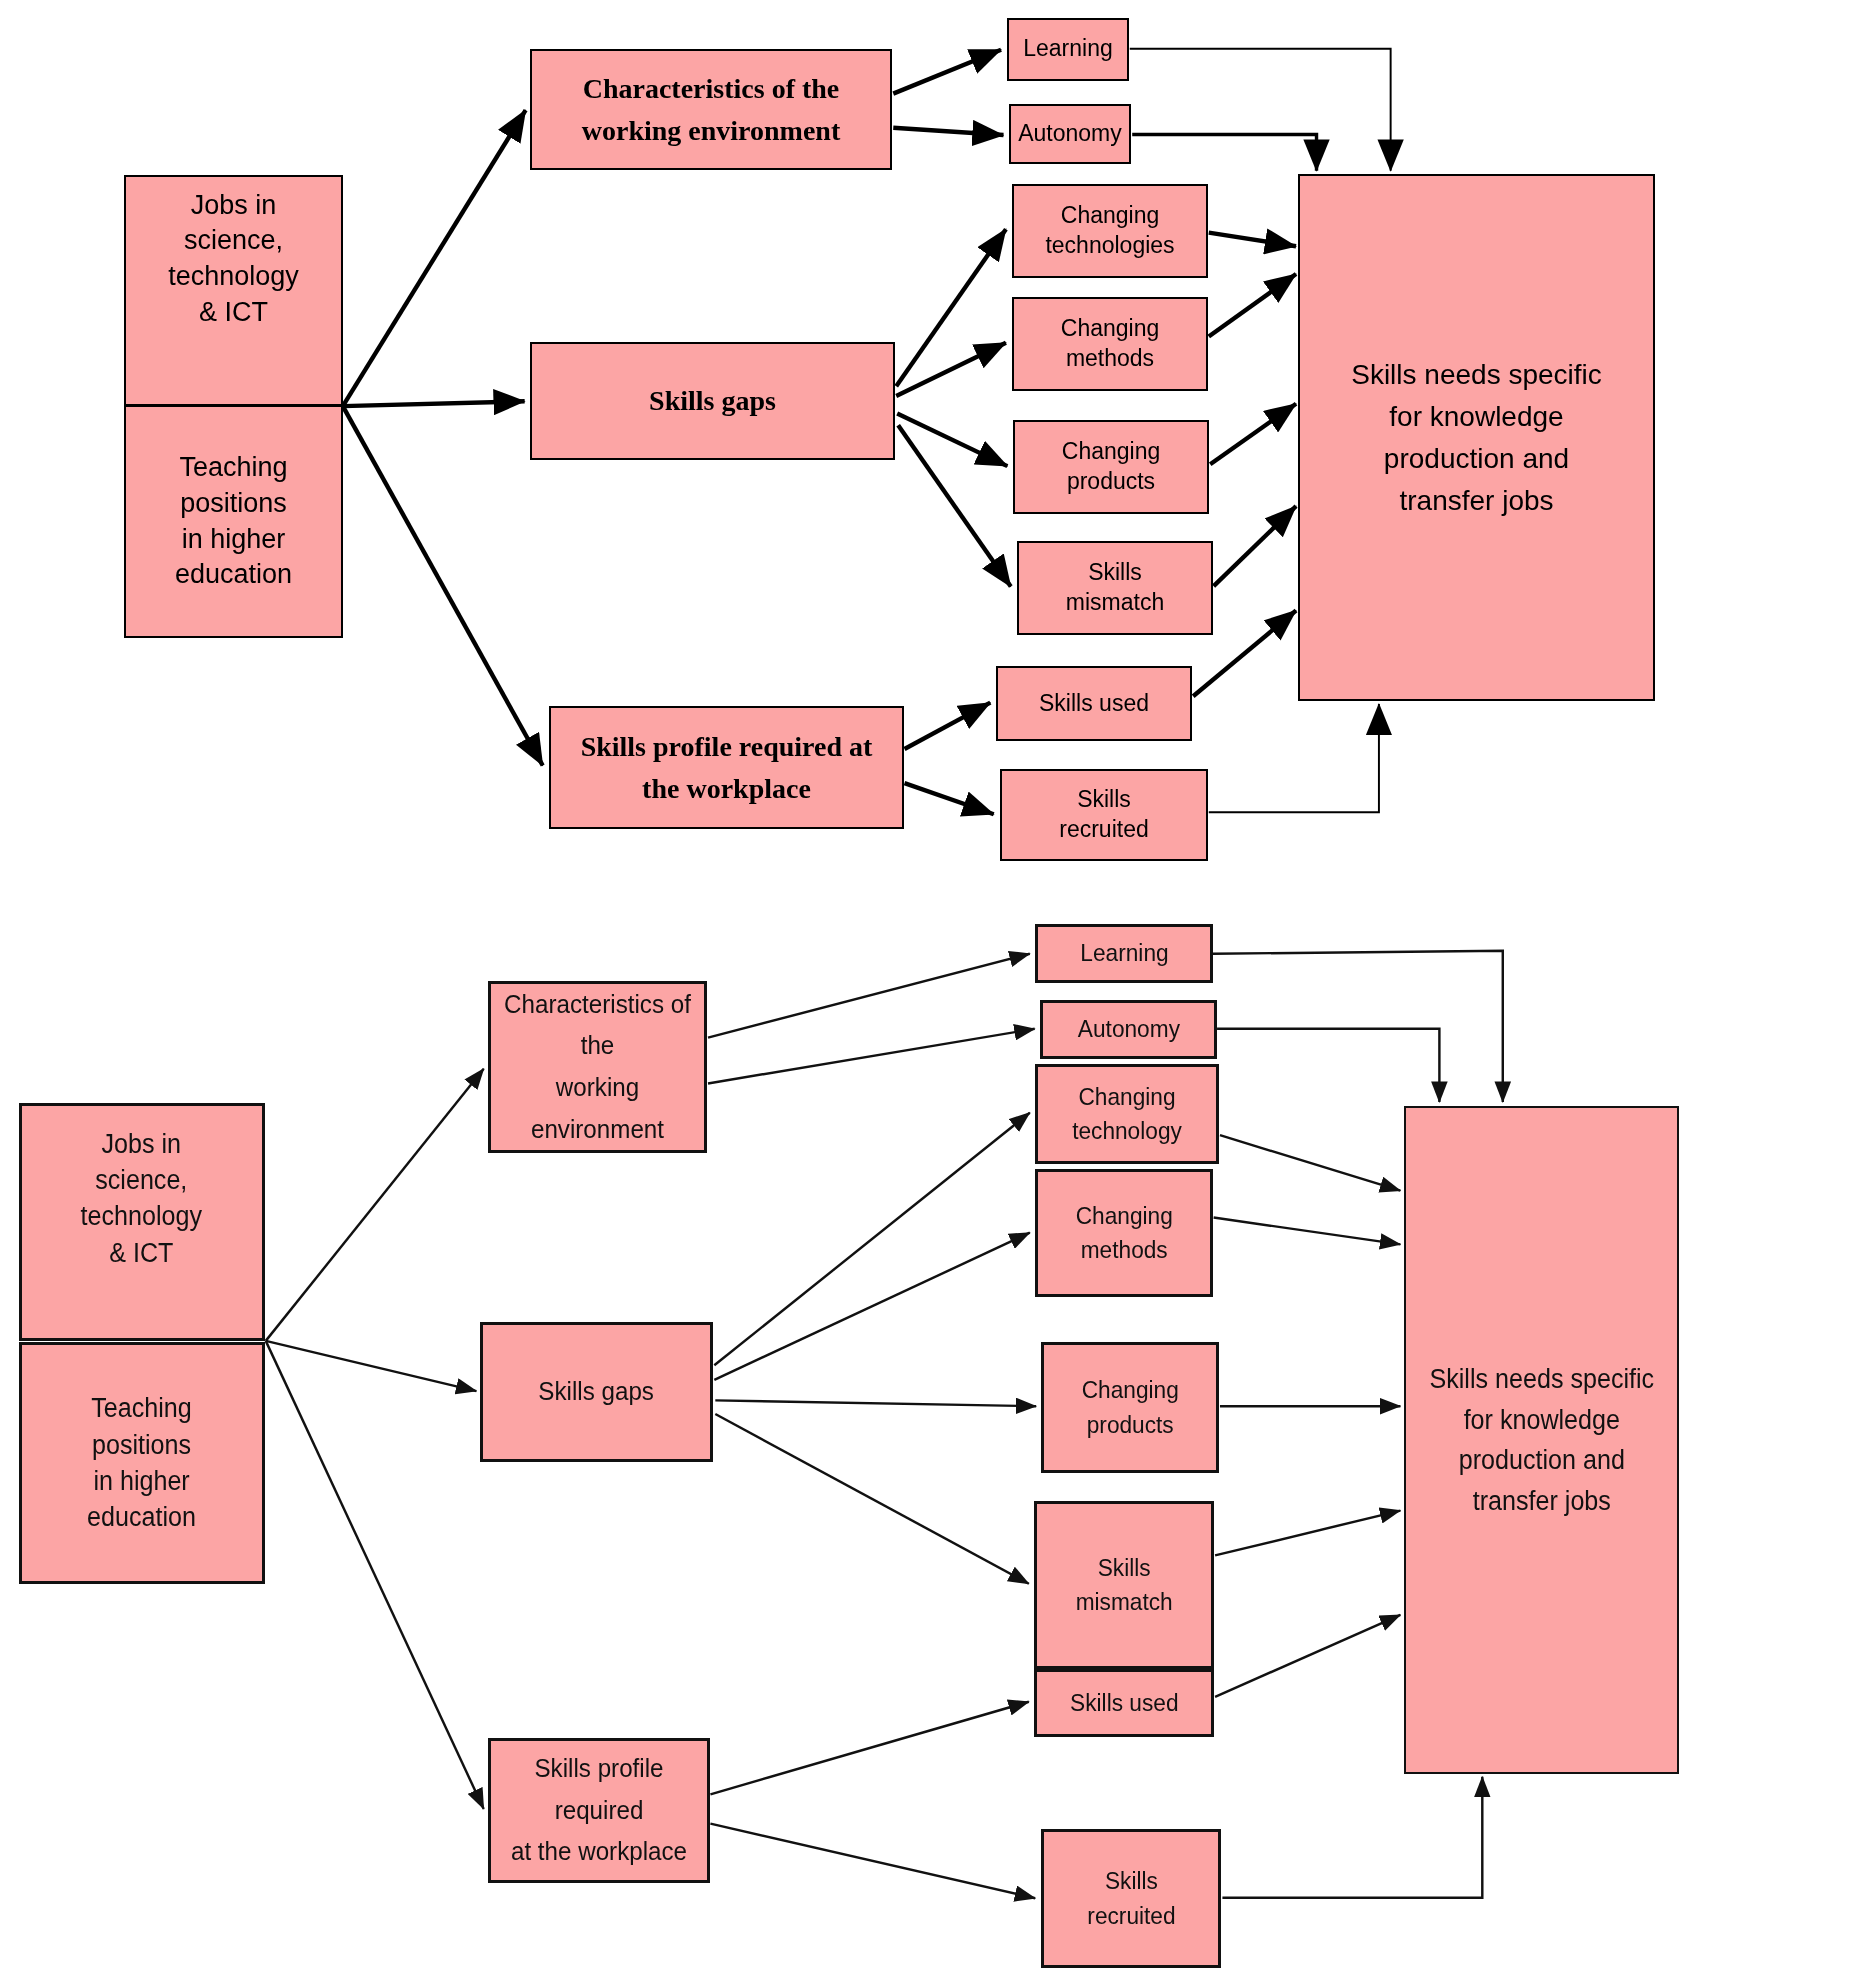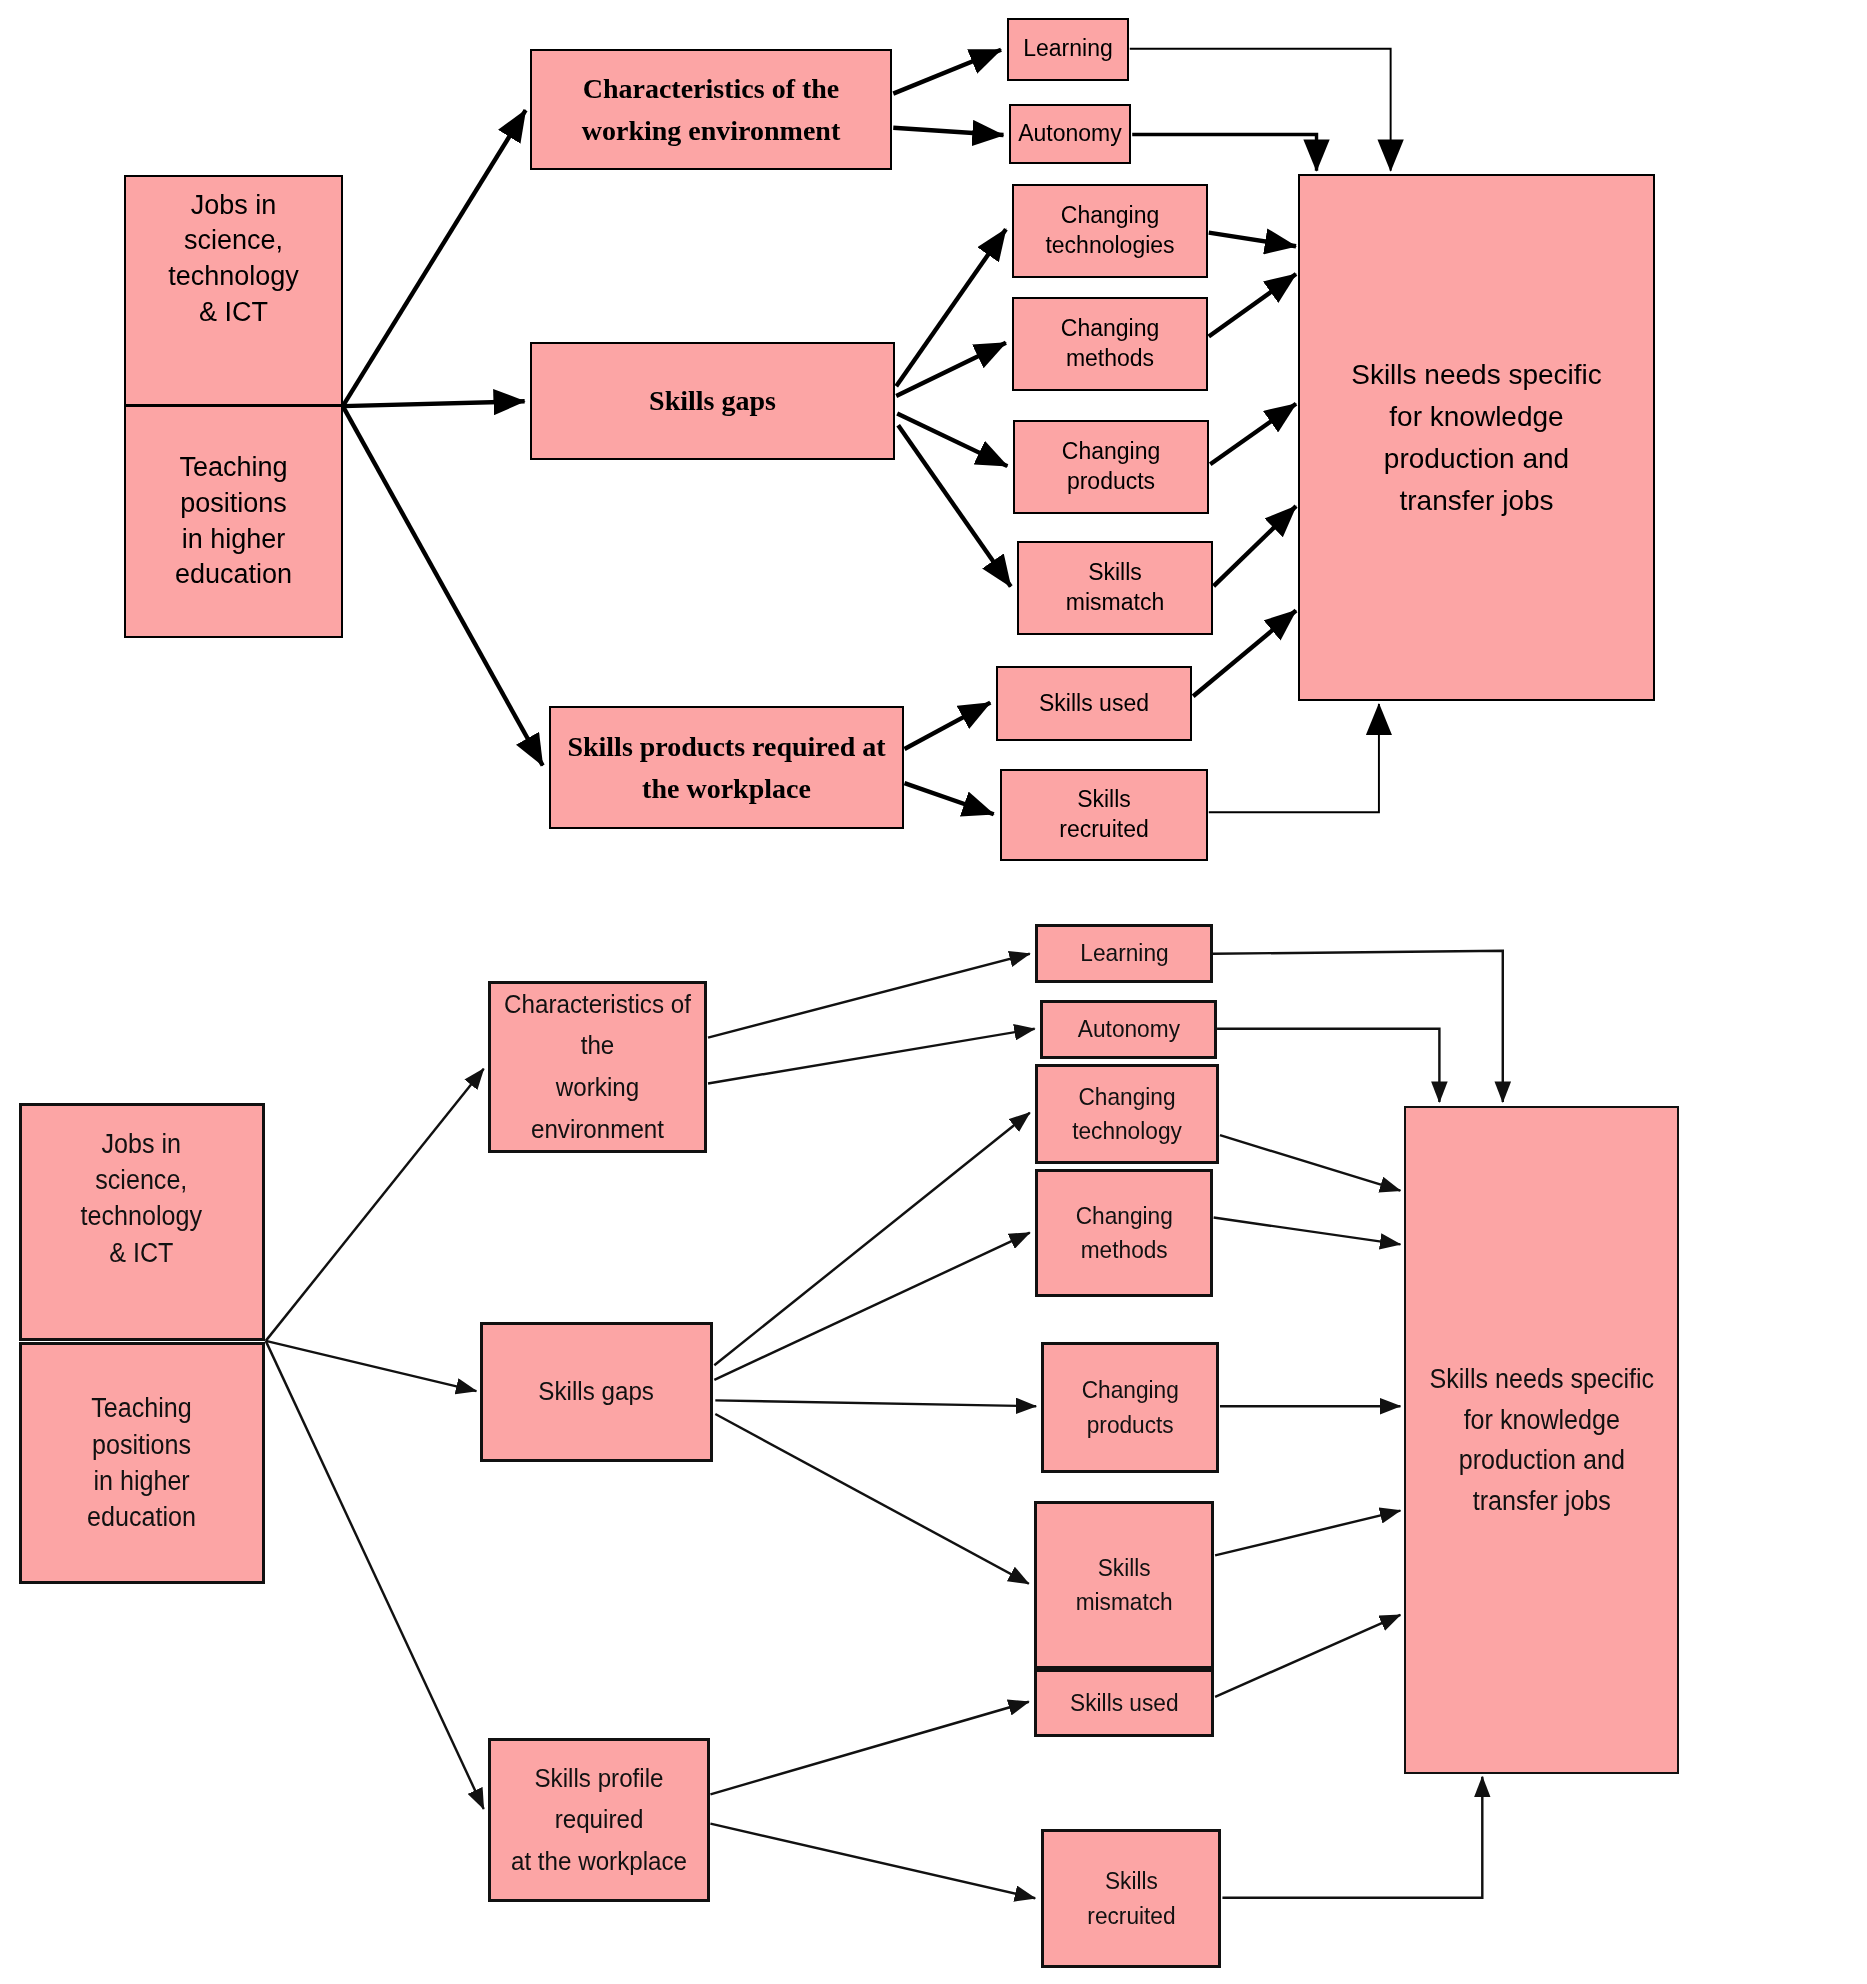--- a/index.html
+++ b/index.html
@@ -111,21 +111,21 @@
   <div class="box t-left" style="left:124px;top:405px;width:219px;height:233px;">Teaching
 positions
 in higher
 education</div>
 
   <div class="box t-serif" style="left:530px;top:49px;width:362px;height:121px;">Characteristics of the
 working environment</div>
 
   <div class="box t-serif" style="left:530px;top:342px;width:365px;height:118px;">Skills gaps</div>
 
-  <div class="box t-serif" style="left:549px;top:706px;width:355px;height:123px;">Skills products required at
+  <div class="box t-serif" style="left:549px;top:706px;width:355px;height:123px;">Skills profile required at
 the workplace</div>
 
   <div class="box t-small" style="left:1007px;top:17.6px;width:122px;height:63px;">Learning</div>
 
   <div class="box t-small" style="left:1009px;top:104px;width:122px;height:60px;">Autonomy</div>
 
   <div class="box t-small" style="left:1012px;top:184px;width:196px;height:94px;">Changing
 technologies</div>
 
   <div class="box t-small" style="left:1012px;top:297px;width:196px;height:94px;">Changing
@@ -160,21 +160,21 @@
 education</span></div>
 
   <div class="box b-box b-mid narrow" style="left:488px;top:981px;width:219px;height:172px;">
        <span>Characteristics of the
 working
 environment</span></div>
 
   <div class="box b-box b-mid narrow" style="left:480px;top:1322px;width:233px;height:140px;">
        <span>Skills gaps</span></div>
 
-  <div class="box b-box b-mid narrow" style="left:488px;top:1738px;width:222px;height:164px;">
+  <div class="box b-box b-mid narrow" style="left:488px;top:1738px;width:222px;height:145px;">
        <span>Skills profile required
 at the workplace</span></div>
 
   <div class="box b-box b-small narrow" style="left:1035px;top:924px;width:178px;height:59px;">
        <span>Learning</span></div>
 
   <div class="box b-box b-small narrow" style="left:1040px;top:1000px;width:177px;height:59px;">
        <span>Autonomy</span></div>
 
   <div class="box b-box b-small narrow" style="left:1035px;top:1064px;width:184px;height:100px;">

